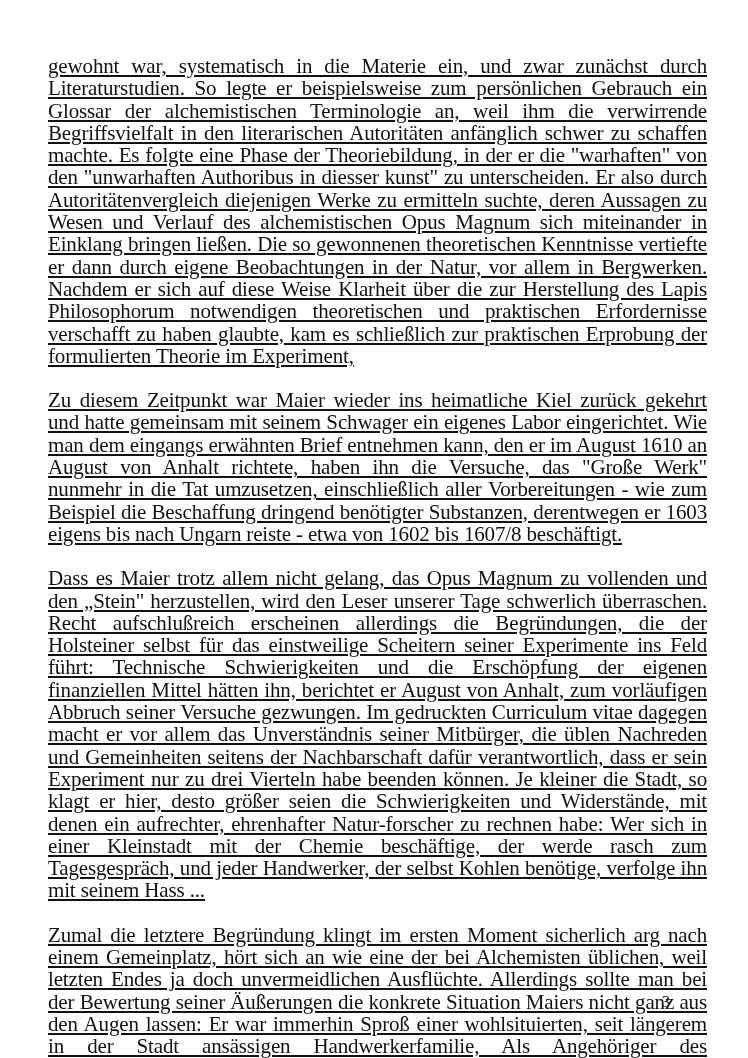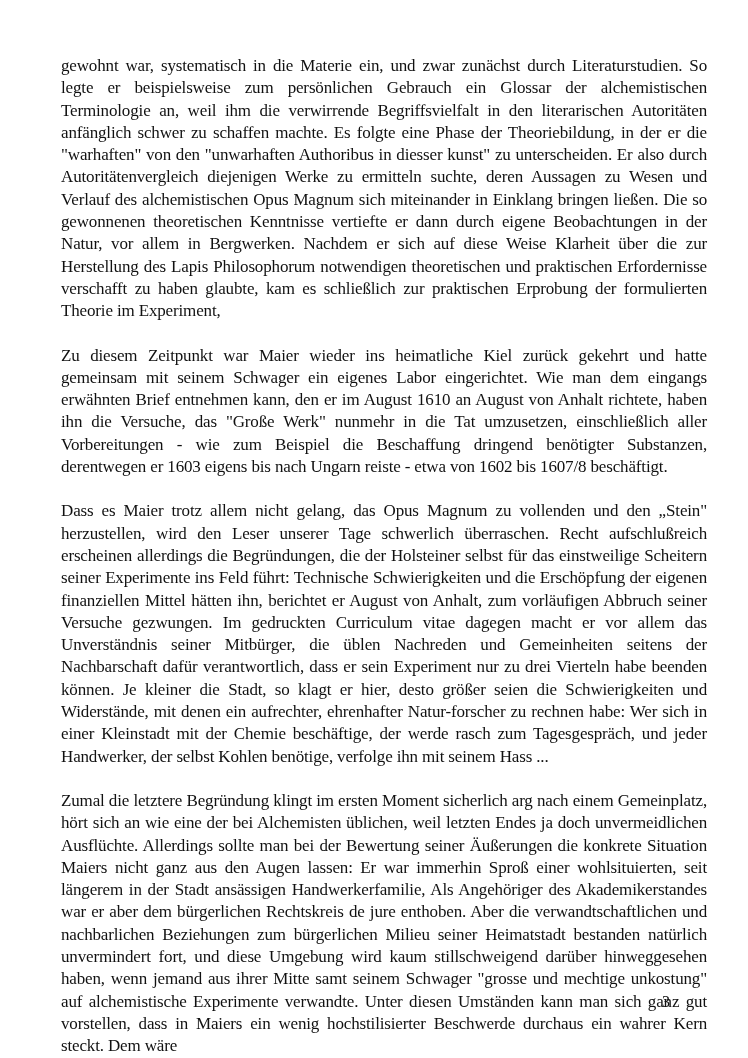--- a/index.html
+++ b/index.html
@@ -15,27 +15,28 @@
       font-family: "Liberation Serif", "DejaVu Serif", serif;
       color: #111111;
     }
     .page {
       position: absolute;
       left: 44px;
       top: 55px;
       width: 663px;
     }
     .para {
-      margin: 0 0 22px 17px;
-      font-size: 17px;
+      margin: 0 0 22px 4px;
+      font-size: 21px;
       line-height: 22.3px;
       text-align: justify;
       letter-spacing: -0.15px;
       word-spacing: 0px;
       hyphens: manual;
+      text-decoration: underline;
     }
     .page-number {
       position: absolute;
       left: 662px;
       top: 993px;
       font-size: 16px;
       line-height: 18px;
       color: #111111;
     }
   </style>

